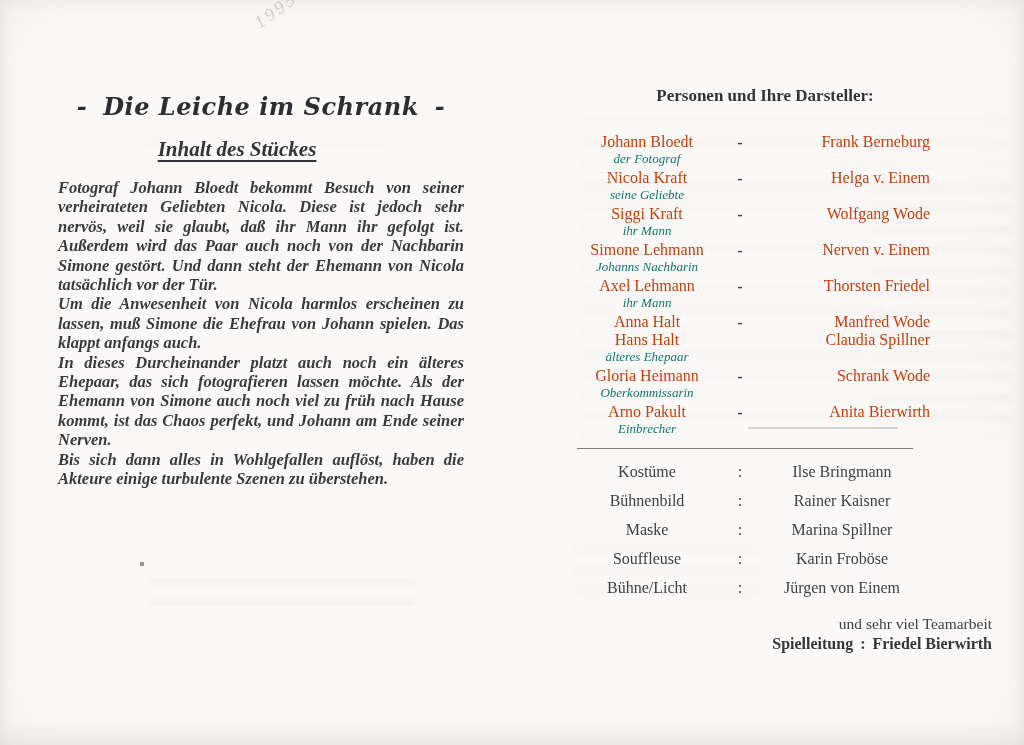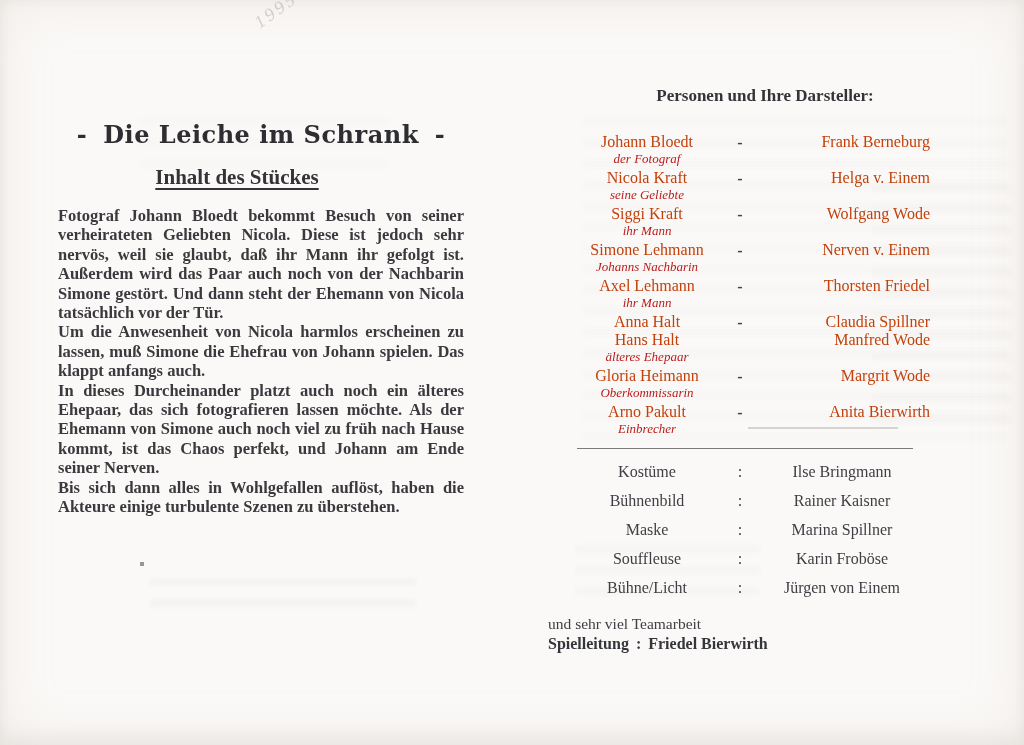--- a/index.html
+++ b/index.html
@@ -30,21 +30,21 @@
   .ghost-right-main{left:582px;top:118px;width:426px;height:330px;opacity:.13;}
   .ghost-right-margin{left:872px;top:185px;width:140px;height:250px;opacity:.20;}
   .ghost-right-lower{left:575px;top:545px;width:185px;height:58px;opacity:.22;}
   .ghost-rule{
     position:absolute;left:748px;top:427px;width:150px;height:2px;z-index:1;
     background:rgba(128,122,122,.30);filter:blur(.7px);pointer-events:none;
   }
   .speck{position:absolute;left:140px;top:562px;width:4px;height:4px;background:#9a9694;z-index:2;}
 
   
-  .left-col{position:absolute;left:58px;top:120px;width:406px;z-index:3;}
+  .left-col{position:absolute;left:58px;top:92px;width:406px;z-index:3;font-style:italic;}
   .play-title{
     text-align:center;font-family:"DejaVu Serif", serif;
     font-size:24px;font-weight:bold;color:#2e2e32;line-height:30px;letter-spacing:.5px;
   }
   .play-title .t-dash{display:inline-block;margin:0 16px;font-weight:bold;}
   .synopsis-heading{
     margin-top:14px;text-align:center;position:relative;left:-24px;
     font-size:21px;font-weight:bold;line-height:26px;color:#333338;
     text-decoration:underline;text-decoration-thickness:1.5px;text-underline-offset:4px;
   }
@@ -58,35 +58,35 @@
   .right-col{position:absolute;left:568px;top:86px;width:444px;z-index:3;}
   .cast-header{
     text-align:center;position:relative;left:-25px;
     font-size:17px;font-weight:bold;line-height:20px;color:#333338;
     text-decoration-thickness:1.5px;text-underline-offset:3px;
     margin-bottom:27px;
   }
   .cast-row{display:flex;align-items:flex-start;margin-bottom:3px;}
   .c-names{width:158px;text-align:center;}
   .c-name{font-size:16px;line-height:18px;color:#c2410c;}
-  .c-role{font-size:13px;font-style:italic;line-height:15px;color:#b91c1c;}
+  .c-role{font-size:13px;font-style:italic;line-height:15px;color:#0f766e;}
   .c-sep{width:28px;text-align:center;font-size:16px;font-weight:bold;line-height:18px;margin-top:1px;color:#44454a;}
   .c-actors{width:176px;text-align:right;}
 
   .crew-divider{
     margin-top:12px;margin-left:9px;width:336px;height:0;
     border-top:1.5px solid #7e7c7b;
   }
   .crew-list{margin-top:14px;}
   .crew-row{display:flex;align-items:center;margin-bottom:11px;}
   .crew-label{width:158px;text-align:center;font-size:16px;line-height:18px;color:#3e3f44;}
   .crew-sep{width:28px;text-align:center;font-size:16px;line-height:18px;color:#44454a;}
   .crew-name{width:176px;text-align:center;font-size:16px;line-height:18px;color:#3e3f44;}
 
-  .footer-lines{position:relative;left:-20px;text-align:left;margin-top:18px;}
+  .footer-lines{position:relative;left:-20px;text-align:right;margin-top:18px;}
   .teamwork{font-size:15.5px;line-height:18px;color:#3e3f44;}
   .direction{font-size:16px;line-height:19px;font-weight:bold;color:#35363b;margin-top:1px;}
   .direction .d-sep{margin:0 7px;}
 </style>
 </head>
 <body>
 
 <div class="scan-shading"></div>
 <div class="handwritten-note">1995</div>
 <div class="ghost ghost-left-title"></div>
@@ -171,33 +171,33 @@
     </div>
 
     <div class="cast-row">
       <div class="c-names">
         <div class="c-name">Anna Halt</div>
         <div class="c-name">Hans Halt</div>
         <div class="c-role">älteres Ehepaar</div>
       </div>
       <div class="c-sep">-</div>
       <div class="c-actors">
+        <div class="c-name">Manfred Wode</div>
         <div class="c-name">Claudia Spillner</div>
-        <div class="c-name">Manfred Wode</div>
       </div>
     </div>
 
     <div class="cast-row">
       <div class="c-names">
         <div class="c-name">Gloria Heimann</div>
         <div class="c-role">Oberkommissarin</div>
       </div>
       <div class="c-sep">-</div>
       <div class="c-actors">
-        <div class="c-name">Margrit Wode</div>
+        <div class="c-name">Schrank Wode</div>
       </div>
     </div>
 
     <div class="cast-row">
       <div class="c-names">
         <div class="c-name">Arno Pakult</div>
         <div class="c-role">Einbrecher</div>
       </div>
       <div class="c-sep">-</div>
       <div class="c-actors">

